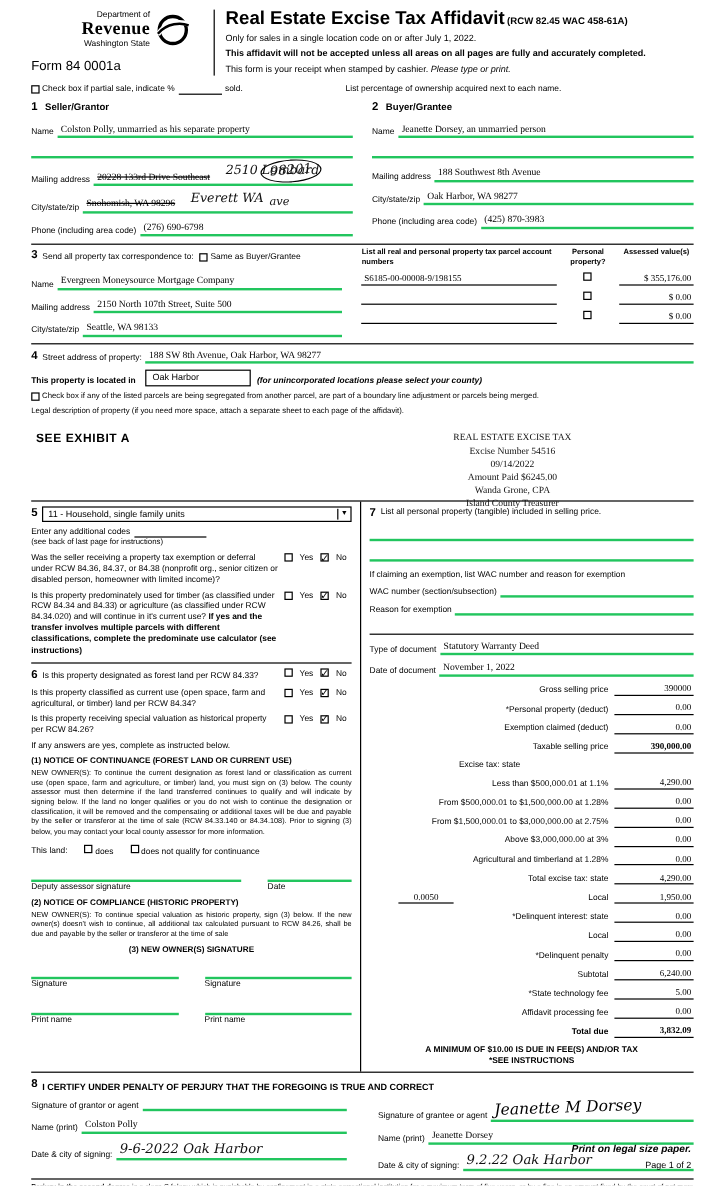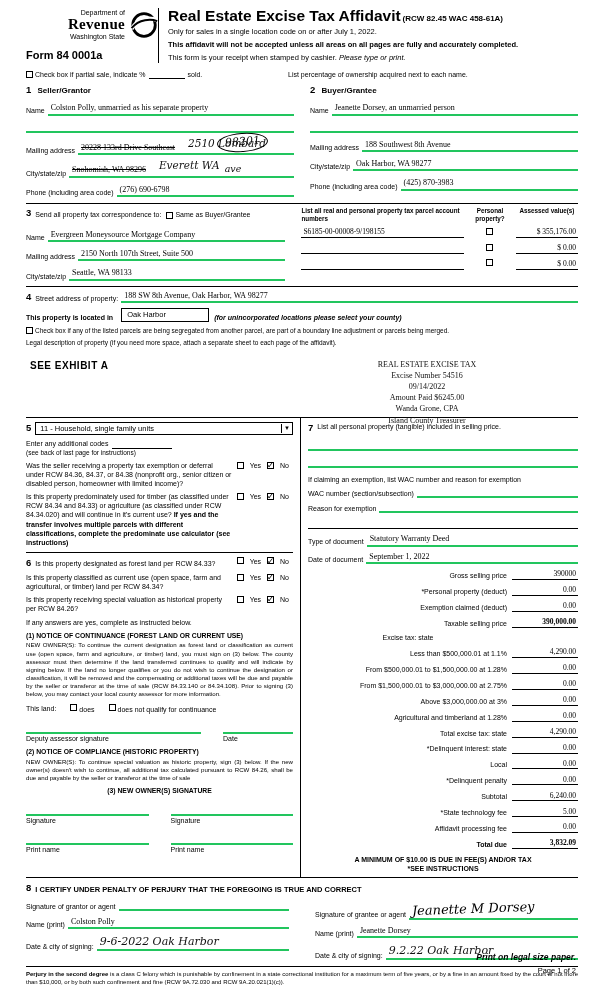--- a/index.html
+++ b/index.html
@@ -15,28 +15,28 @@
   .w36{width:36px}.w60{width:60px}
   .val{font-family:"Liberation Serif",serif;font-size:8px;white-space:nowrap}
   .strike{text-decoration:line-through}
   .hw{font-family:"DejaVu Serif",serif;font-style:italic;font-size:9.5px;white-space:nowrap;color:#111}
   .hw-raised{position:relative;top:-3px;margin-left:8px;font-size:10.5px}
   .hwbig{font-size:11px}
   .sig-hw{font-family:"DejaVu Serif",serif;font-style:italic;font-size:13px;white-space:nowrap;transform:rotate(-2deg);display:inline-block}
   .cb{display:inline-flex;width:7px;height:7px;border:1px solid #000;font-size:9px;line-height:6px;align-items:center;justify-content:center;flex:none;margin:0 2px 1px 0;overflow:visible;background:#fff}
   .secnum{font-weight:bold;font-size:9.5px;margin-right:4px}
   
-  .header{display:flex;gap:0;padding-bottom:5px}
+  .header{display:flex;gap:20px;padding-bottom:5px}
   .hdr-left{width:132px;flex:none}
   .dept{display:flex;align-items:center;gap:5px;justify-content:flex-end}
   .dept-text{display:flex;flex-direction:column;align-items:flex-end}
   .d1,.d3{font-size:7px}
   .d2{font-size:15px;font-weight:bold;font-family:"Liberation Serif",serif;letter-spacing:.3px;line-height:1}
   .logo{flex:none}
-  .form-no{font-weight:bold;font-size:11px;margin-top:7px}
+  .form-no{font-weight:normal;font-size:11px;margin-top:7px}
   .hdr-right{flex:1;border-left:1px solid #000;padding-left:9px}
   .title{font-size:15.5px;font-weight:bold;line-height:1.05}
   .rcw{font-size:8px;font-weight:bold}
   .note{font-size:7.5px;margin-top:3px}
   
   .partial{display:flex;align-items:flex-end;margin-top:2px}
   .partial-right{margin-left:auto;width:290px}
   
   .cols{display:flex;gap:16px}
   .col{flex:1;position:relative}
@@ -437,21 +437,21 @@
       <section class="tax">
         <div class="f" style="margin-top:2px">
           <span class="lbl">Type of document</span>
           <span class="line">
               <span class="val">Statutory Warranty Deed</span>
             </span>
         </div>
         <div class="f">
           <span class="lbl">Date of document</span>
           <span class="line">
-              <span class="val">September 1, 2022</span>
+              <span class="val">November 1, 2022</span>
             </span>
         </div>
 
         <div class="trow">
           <span class="tlabel">Gross selling price</span>
           <span class="tval">390000</span>
         </div>
         <div class="trow">
           <span class="tlabel">*Personal property (deduct)</span>
           <span class="tval">0.00</span>
@@ -483,20 +483,25 @@
           <span class="tlabel">Above $3,000,000.00 at 3%</span>
           <span class="tval">0.00</span>
         </div>
         <div class="trow">
           <span class="tlabel">Agricultural and timberland at 1.28%</span>
           <span class="tval">0.00</span>
         </div>
         <div class="trow">
           <span class="tlabel">Total excise tax: state</span>
           <span class="tval">4,290.00</span>
+        </div>
+        <div class="trow">
+          <span class="rate">0.0050</span>
+          <span class="tlabel">Local</span>
+          <span class="tval">1,950.00</span>
         </div>
         <div class="trow">
           <span class="tlabel">*Delinquent interest: state</span>
           <span class="tval">0.00</span>
         </div>
         <div class="trow">
           <span class="tlabel">Local</span>
           <span class="tval">0.00</span>
         </div>
         <div class="trow">

